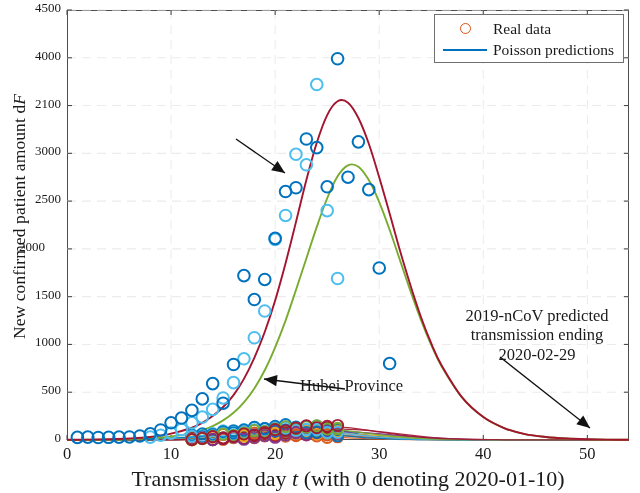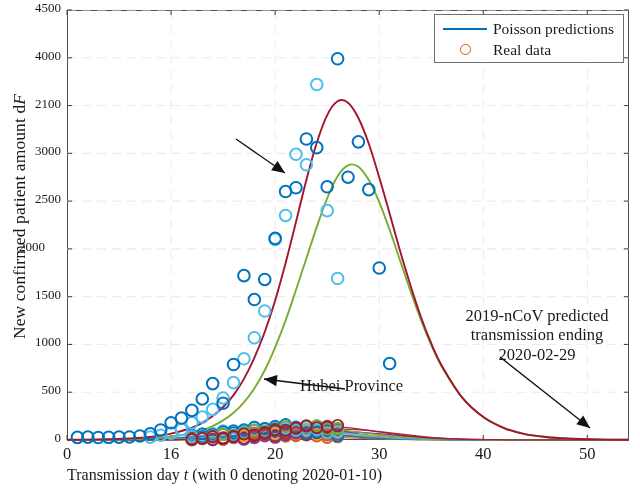--- a/index.html
+++ b/index.html
@@ -15,21 +15,21 @@
   
   #y-axis-label{position:absolute;left:-196px;top:206px;width:430px;
                 transform:rotate(-90deg);transform-origin:center center;
                 text-align:center;font-size:17.5px;letter-spacing:.1px;}
   #ytick-wrap{position:absolute;left:0;top:0;width:640px;height:493px;}
   .ytick-txt{position:absolute;width:58px;text-align:right;font-size:13px;}
 
   
   .xtick-txt{position:absolute;width:60px;text-align:center;font-size:16.5px;}
   #x-axis-label{position:absolute;left:67px;top:466px;width:562px;
-                font-size:16px;}
+                text-align:center;font-size:22px;}
 
   
   #legend{position:absolute;left:434px;top:14px;width:190px;height:49px;
           border:1px solid #707070;background:#fff;box-sizing:border-box;
           padding:3px 6px 3px 4px;}
   .legend-row{display:flex;align-items:center;height:21px;}
   .legend-key{width:52px;display:flex;align-items:center;justify-content:center;}
   .legend-line{width:44px;height:2px;background:#0072BD;}
   .legend-circ{width:11px;height:11px;border:1.6px solid #D95319;border-radius:50%;
                box-sizing:border-box;}
@@ -397,42 +397,42 @@
       <div class="ytick-txt" style="left: 3px; top: 382.222px;">500</div>
       <div class="ytick-txt" style="left: 3px; top: 334.444px; text-align: right;">1000</div>
       <div class="ytick-txt" style="left: 3px; top: 286.667px;">1500</div>
       <div class="ytick-txt" style="left: 3px; top: 238.889px; text-align: center;">2000</div>
       <div class="ytick-txt" style="left: 3px; top: 191.111px;">2500</div>
       <div class="ytick-txt" style="left: 3px; top: 143.333px;">3000</div>
       <div class="ytick-txt" style="left: 3px; top: 95.5556px;">2100</div>
       <div class="ytick-txt" style="left: 3px; top: 47.7778px;">4000</div>
       <div class="ytick-txt" style="left: 3px; top: 0px;">4500</div>
       <div class="xtick-txt" style="left: 37px; top: 444px;">0</div>
-      <div class="xtick-txt" style="left: 141.074px; top: 444px;">16</div>
+      <div class="xtick-txt" style="left: 141.074px; top: 444px;">10</div>
       <div class="xtick-txt" style="left: 245.148px; top: 444px;">20</div>
       <div class="xtick-txt" style="left: 349.222px; top: 444px;">30</div>
       <div class="xtick-txt" style="left: 453.296px; top: 444px;">40</div>
       <div class="xtick-txt" style="left: 557.37px; top: 444px;">50</div>
     </div>
 
   <div id="x-axis-label"><span>Transmission day </span><span class="it">t</span><span> (with 0 denoting 2020-01-10)</span></div>
 
   <div id="legend">
+    <div class="legend-row">
+      <span class="legend-key">
+          <span class="legend-circ"></span>
+        </span>
+      <span class="legend-txt">Real data</span>
+    </div>
     <div class="legend-row">
       <span class="legend-key">
           <span class="legend-line"></span>
         </span>
       <span class="legend-txt">Poisson predictions</span>
     </div>
-    <div class="legend-row">
-      <span class="legend-key">
-          <span class="legend-circ"></span>
-        </span>
-      <span class="legend-txt">Real data</span>
-    </div>
   </div>
 
 
   <div class="annot" id="annot-ncov">
     <div>2019-nCoV predicted</div>
     <div>transmission ending</div>
     <div>2020-02-29</div>
   </div>
 
   <div class="annot" id="annot-hubei">

